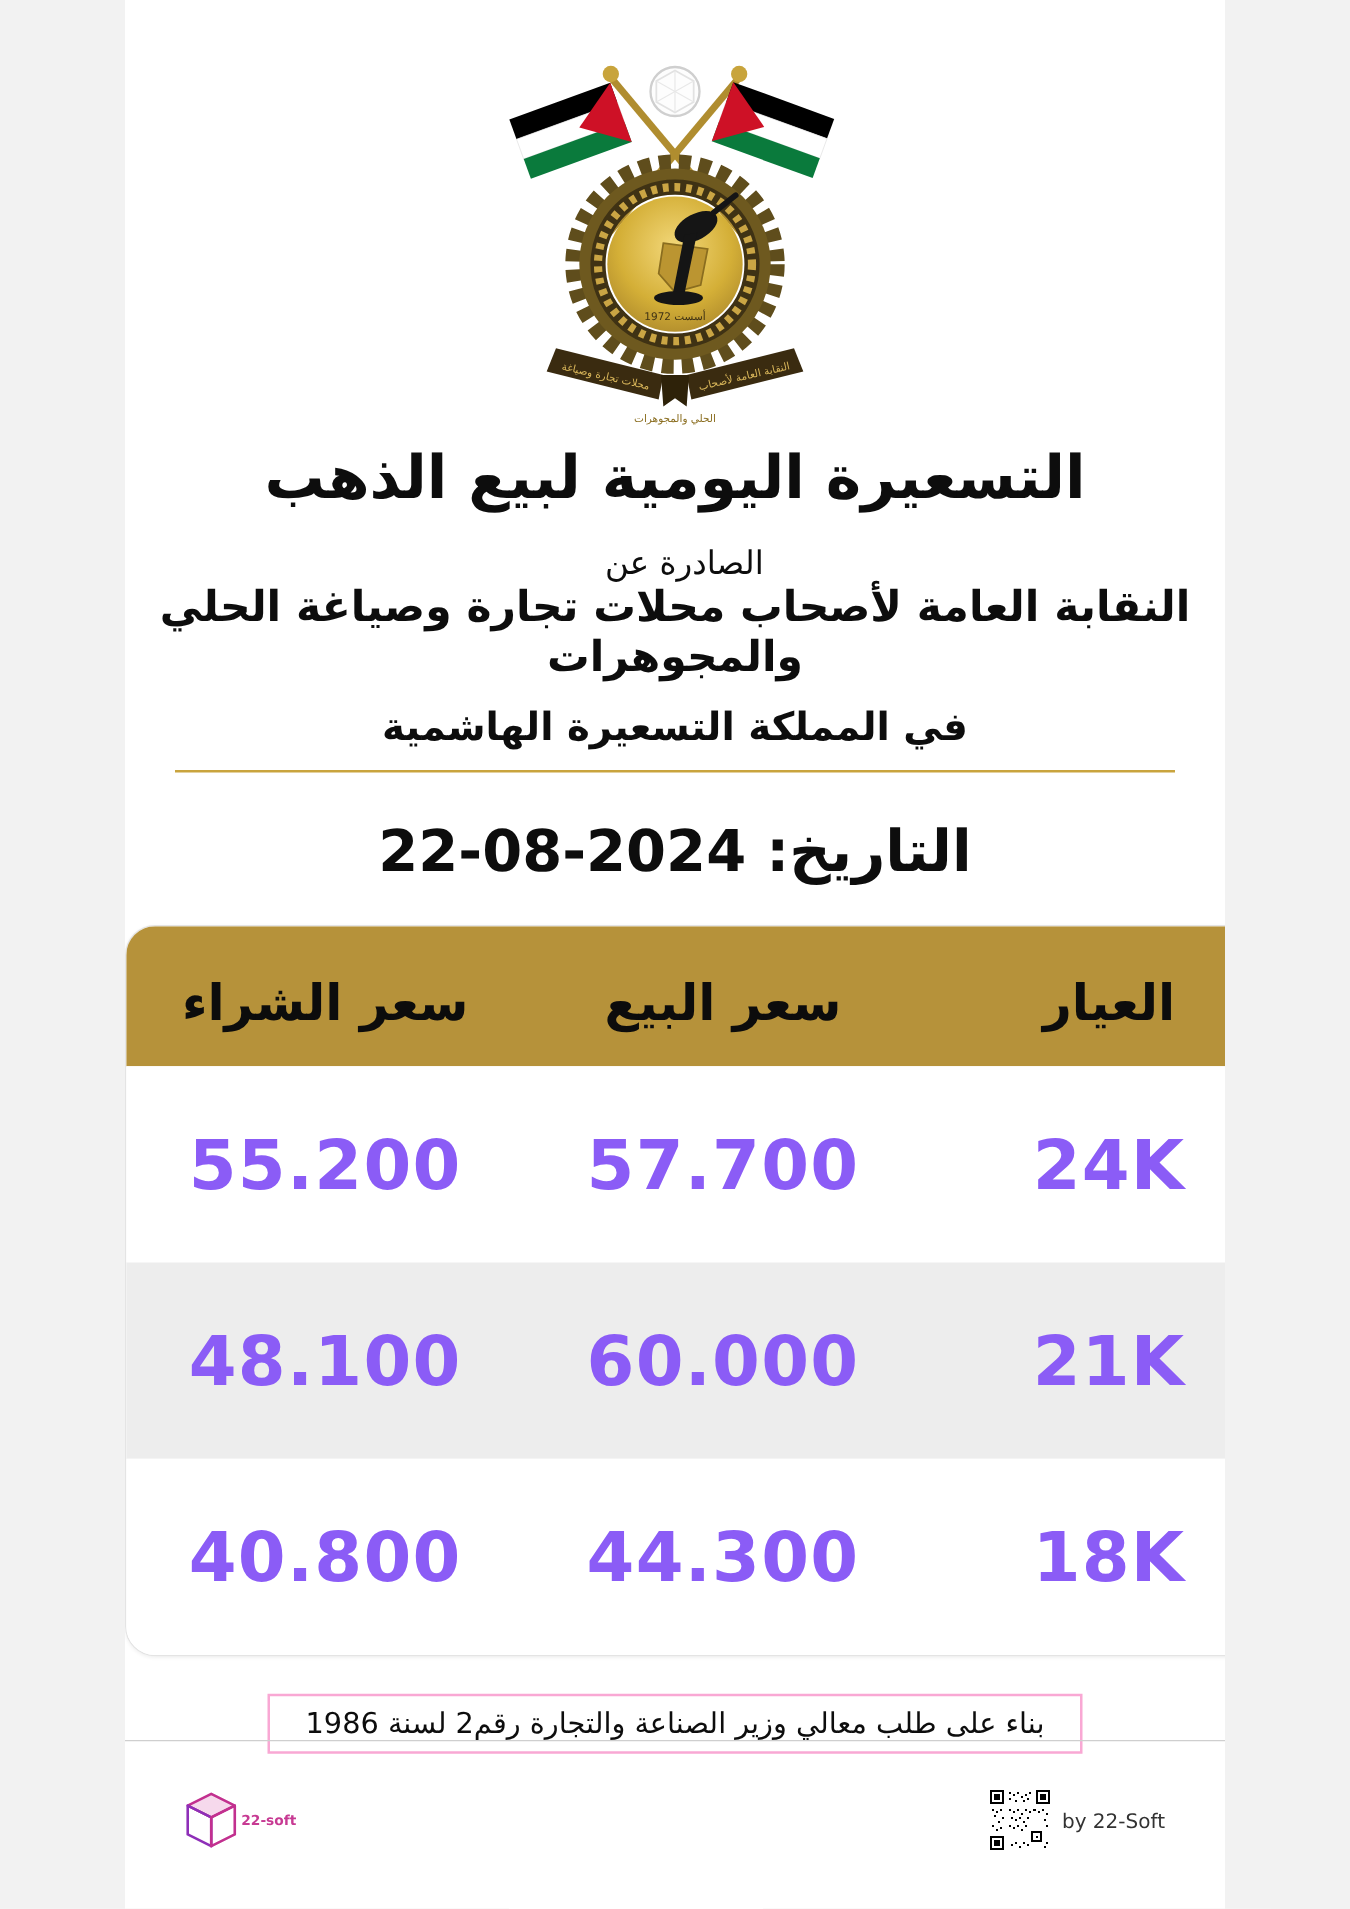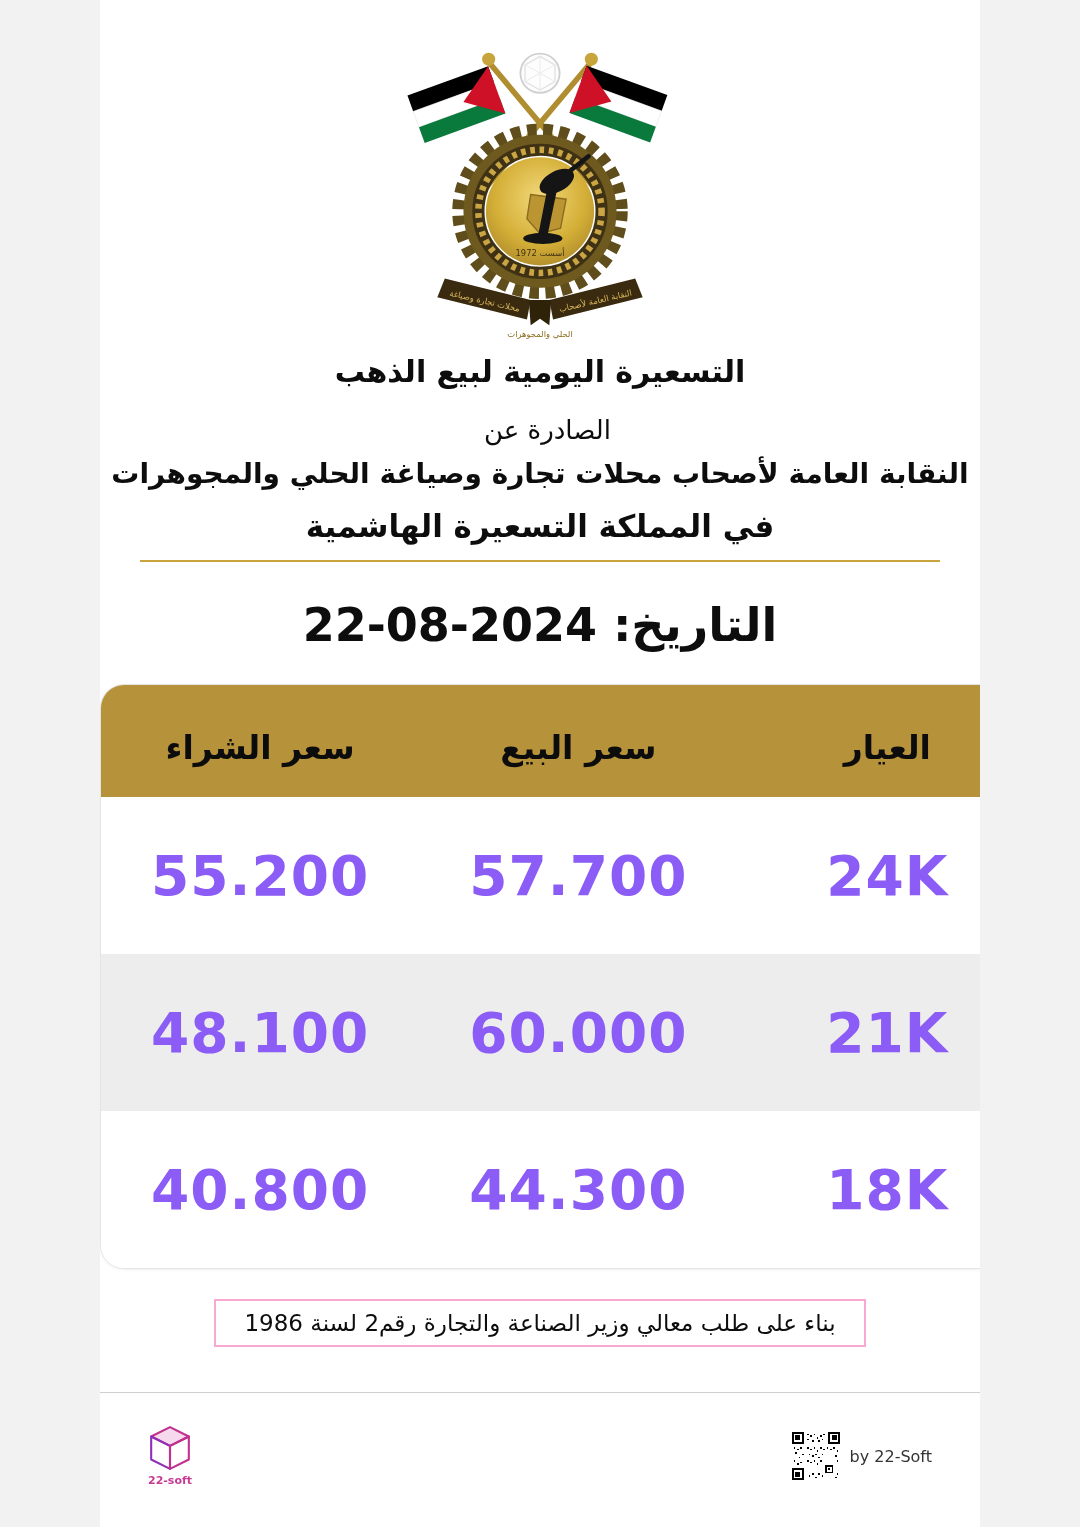--- a/index.html
+++ b/index.html
@@ -2,57 +2,57 @@
 <html lang="ar"><head>
 <meta charset="utf-8">
 <style>
   html,body { margin:0; padding:0; background:#f2f2f2; }
   .page {
     width:880px; height:1527px; margin:0 auto; background:#ffffff;
     position:relative; font-family:"DejaVu Sans", sans-serif;
     text-align:center; overflow:hidden; color:#0d0d0d;
   }
   .logo-wrap { padding-top:34px; display:flex; justify-content:center; }
-  .title { font-size:30px; font-weight:700; margin:12px 0 16px; direction:rtl; }
+  .title { font-size:48px; font-weight:700; margin:12px 0 16px; direction:rtl; }
   .issued { margin-top:26px; font-size:26px; font-weight:500; direction:rtl;padding-left:15px; }
-  .org { margin-top:12px; font-size:28px; font-weight:700; direction:rtl; }
+  .org { font-size:34px; font-weight:700; direction:rtl; }
   .kingdom { margin-top:18px; font-size:31px; font-weight:700; direction:rtl; }
   .gold-divider { width:800px; height:2px; background:#c9a43e; margin:16px auto 0; }
   .date-line {
     margin-top:36px; font-size:46px; font-weight:700;
     display:flex; justify-content:center; gap:16px; direction:rtl;
   }
   .price-card {
     width:936px; margin:32px auto 0; border-radius:24px; overflow:hidden;
     border:1px solid #e4e4e4; direction:rtl;
     box-shadow:0 1px 3px rgba(0,0,0,0.06);
   }
   .thead { display:flex; background:#b6923a; height:112px; align-items:center; }
-  .thead .cell { font-size:33px; font-weight:700; color:#0c0c0c;margin-top:12px; }
+  .thead .cell { font-size:40px; font-weight:700; color:#0c0c0c;margin-top:12px; }
   .trow { display:flex; height:157px; align-items:center; background:#ffffff; }
   .trow.alt { background:#ededed; }
   .trow .cell { font-size:55px; font-weight:700; color:#8b5cf6; letter-spacing:1px; }
   .cell { text-align:center; }
   .cell.c-karat { flex:0 0 32%;text-align:center; }
   .cell.c-sell  { flex:0 0 34%; }
   .cell.c-buy   { flex:0 0 34%; }
   .note-box {
     display:inline-block; margin-top:30px; border:2px solid #f9a8d4;
     padding:9px 28px; font-size:23px; direction:rtl; background:#fff;
   }
   .bottom-divider {
     position:absolute; left:0; right:0; top:1392px;
     border:none; border-top:1px solid #cfcfcf; margin:0;
   }
   .bottom-bar {
     position:absolute; left:0; right:0; top:1406px; height:100px;
     display:flex; justify-content:space-between; align-items:center;
     padding:0 48px; box-sizing:border-box;
   }
-  .brand { display:flex; flex-direction:column; align-items:center; gap:3px; }
+  .brand { display:flex; align-items:center; gap:3px; }
   .brand-label { font-size:11px; color:#c73a93; font-weight:700; }
   .credit { display:flex; align-items:center; gap:10px; }
   .credit-label { font-size:16px; color:#333; }
 </style>
 </head>
 <body>
 
 <div class="page">
 
   <div class="logo-wrap">

